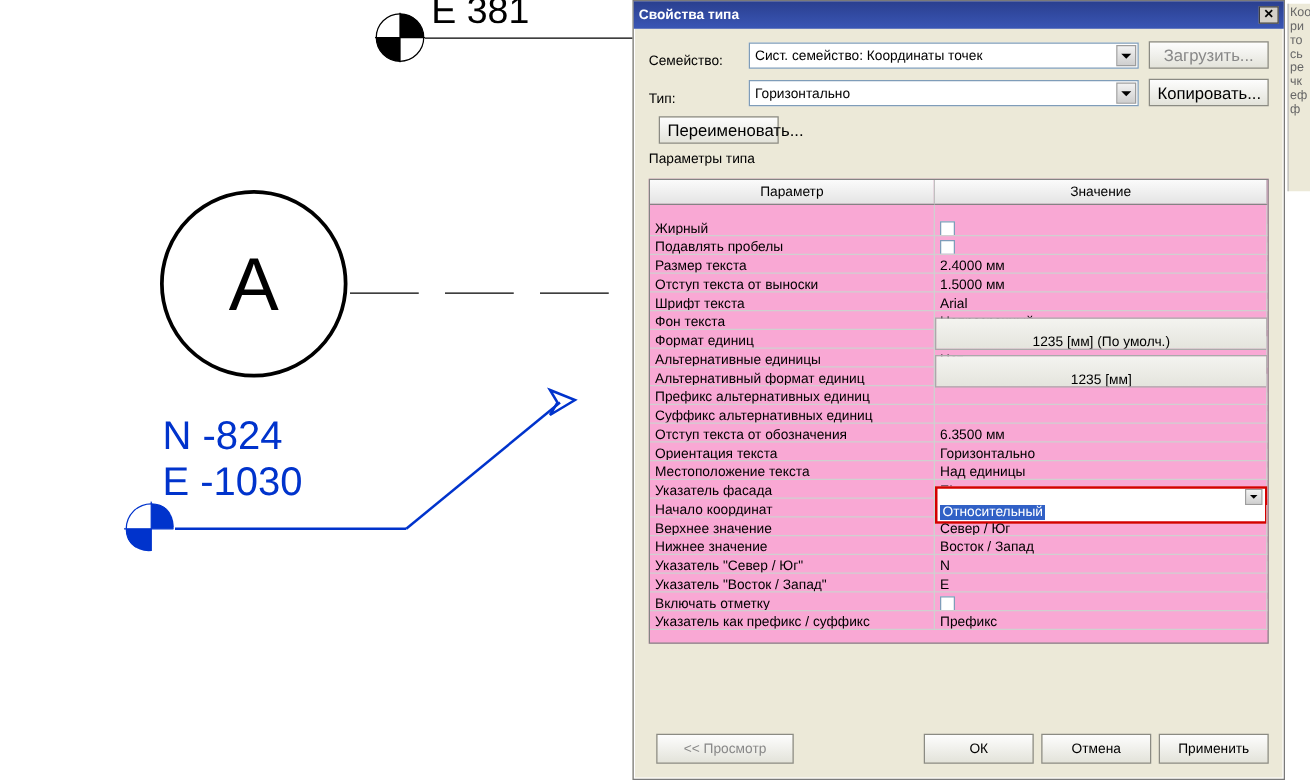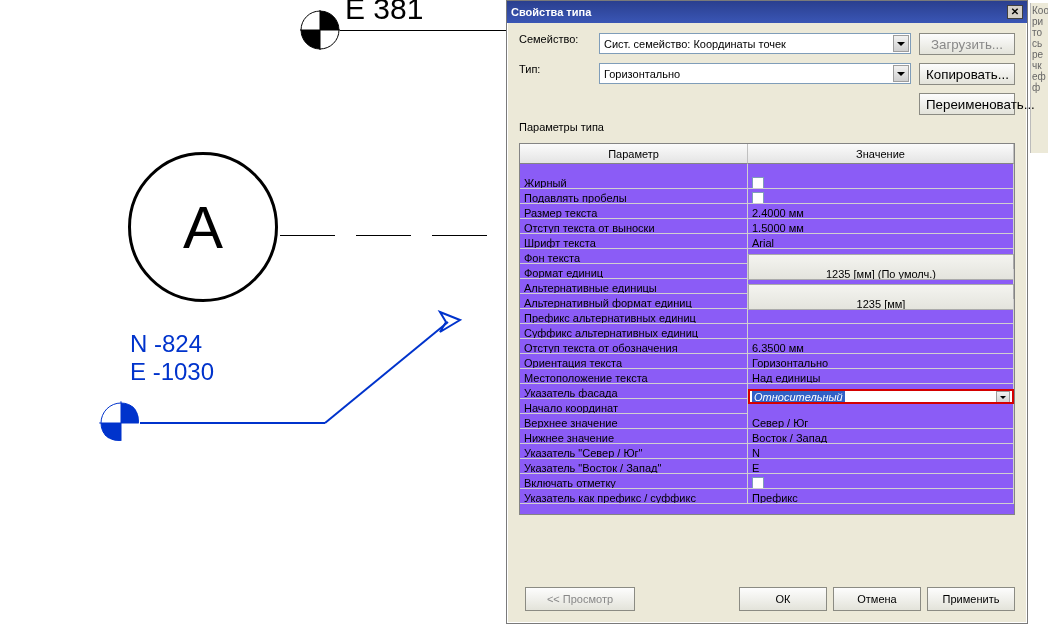--- a/index.html
+++ b/index.html
@@ -27,21 +27,21 @@
   .dash-seg { height: 1px; background: #000; display: inline-block; }
   .axis-circle {
     position: absolute; left: 128px; top: 152px;
     width: 150px; height: 150px;
     border: 3px solid #000; border-radius: 50%;
     display: flex; align-items: center; justify-content: center;
   }
   .axis-circle span { font-family: Arial, sans-serif; font-size: 60px; }
   .coord-text {
     position: absolute; left: 130px; top: 330px;
-    font-family: Arial, sans-serif; font-size: 24px; color: #0033cc;
+    font-family: Arial, sans-serif; font-size: 32px; color: #0033cc;
     line-height: 1.15;
   }
   .num-label {
     position: absolute; left: 555px; top: 598px;
     font-family: Arial, sans-serif; font-size: 30px; color: #000;
   }
 
   
   .dialog {
     position: absolute; left: 506px; top: 0;
@@ -62,21 +62,21 @@
     border: 1px solid #404040; color: #000;
     display: flex; align-items: center; justify-content: center;
     font-family: Arial; font-size: 10px; line-height: 1;
     cursor: pointer;
   }
   .dlg-body {
     padding: 10px 12px 6px 12px;
     flex: 0 0 auto;
   }
   .form-row {
-    display: flex; align-items: flex-start; margin-bottom: 8px;
+    display: flex; align-items: flex-end; margin-bottom: 8px;
   }
   .form-row label { width: 80px; }
   .form-row .combo {
     flex: 1; height: 21px;
     border: 1px solid #7f9db9; background: #fff;
     display: flex; align-items: center;
     padding: 0 2px 0 4px; position: relative;
   }
   .combo-btn {
     position: absolute; right: 1px; top: 1px;
@@ -91,28 +91,28 @@
     border-right:4px solid transparent;
     border-top:4px solid #000;
   }
   .side-btn {
     width: 96px; height: 22px; margin-left: 8px;
     background: linear-gradient(#fdfdfd,#e3e3da);
     border: 1px solid #8b8b83;
     cursor: pointer;
   }
   .side-btn:disabled { color: #888; }
-  .rename-row { display:flex; justify-content:flex-end; margin-bottom:6px;}
+  .rename-row { display:flex; justify-content:flex-start; margin-bottom:6px;}
   .section-label { margin: 4px 0 4px 0; }
 
   .grid-wrap {
     margin: 0 12px;
     border: 1px solid #848484;
     height: 372px;
-    background: #8b5cf6;
+    background: #f9a8d4;
     overflow: hidden;
     display: flex; flex-direction: column;
   }
   .grid-header { display: flex; height: 20px; }
   .hcell {
     border-right: 1px solid #c0c0c0;
     border-bottom: 1px solid #848484;
     background: linear-gradient(#fbfbfb,#e4e4e4);
     text-align: center; line-height: 20px;
   }
@@ -134,23 +134,22 @@
     border: 1px solid #aaa;
     margin: 0; cursor: pointer;
   }
   .gcell .chk {
     width:12px; height:12px; border:1px solid #7f9db9; display:inline-block;
     background:#fff; margin-top:1px;
   }
   .sel-row .value {
     background: #fff;
     border: 2px solid #d40000;
-    padding: 0 2px;
+    padding: 13px 2px;
     line-height: 13px;
-    font-style: italic;
   }
   .sel-row .value .seltext {
     background: #3161c6; color: #fff; padding: 0 2px;
   }
   .sel-row .value .mini-dd {
     position:absolute; right:2px; top:0; width:14px; height:13px;
     background: linear-gradient(#f2f2f2,#cfcfcf);
     border:1px solid #9d9d9d;
     display:flex;align-items:center;justify-content:center;
   }

